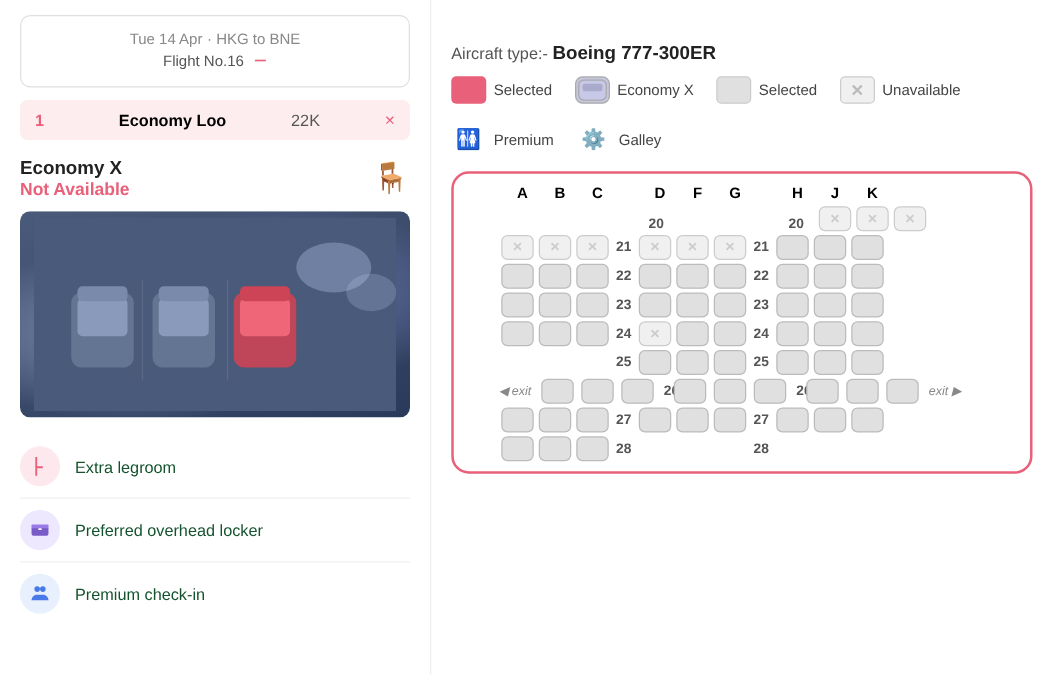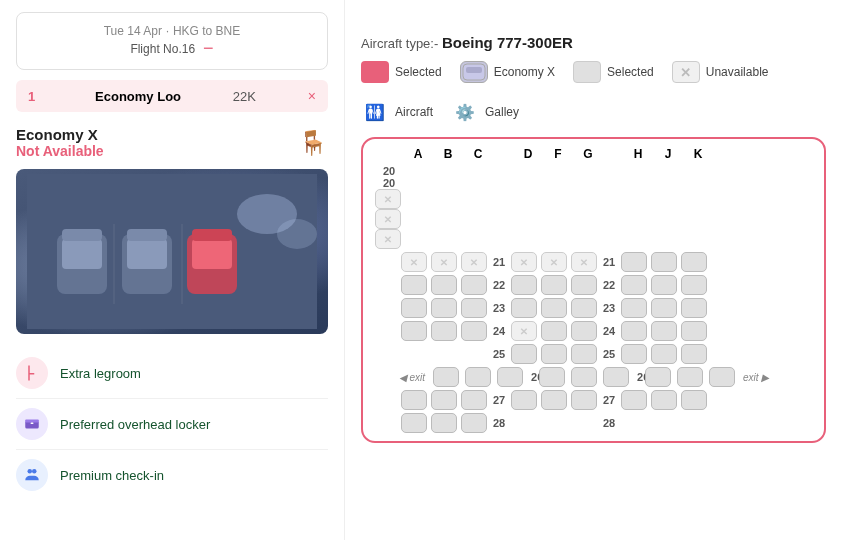--- a/index.html
+++ b/index.html
@@ -188,21 +188,21 @@
       <div class="legend-item">
         <div class="legend-box available"></div>
         <span>Selected</span>
       </div>
       <div class="legend-item">
         <div class="legend-box unavailable">✕</div>
         <span>Unavailable</span>
       </div>
       <div class="legend-item">
         <div class="legend-icon">🚻</div>
-        <span>Aircraft</span>
+        <span>Premium</span>
       </div>
       <div class="legend-item">
         <div class="legend-icon">⚙️</div>
         <span>Galley</span>
       </div>
     </div>
 
     <div class="seat-map-wrapper">
 
       <div style="display:flex; align-items:center; margin-bottom:4px; padding-left: 4px;">
@@ -215,21 +215,21 @@
         <div style="width:30px; text-align:center; font-size:12px; font-weight:bold;">F</div>
         <div style="width:30px; text-align:center; font-size:12px; font-weight:bold;">G</div>
         <div style="width:20px;"></div>
         <div style="width:30px; text-align:center; font-size:12px; font-weight:bold;">H</div>
         <div style="width:30px; text-align:center; font-size:12px; font-weight:bold;">J</div>
         <div style="width:30px; text-align:center; font-size:12px; font-weight:bold;">K</div>
       </div>
 
       <div class="seat-grid">
 
-        <div class="seat-row" style="align-items:flex-start;flex-direction:column;">
+        <div class="seat-row" style="align-items:flex-end;">
           <div style="width:26px; font-size:11px; color:#666; font-weight:bold; text-align:right; padding-right:4px;"></div>
           <div style="width:30px; margin:0 0px;"></div>
           <div style="width:30px; margin:0 0px;"></div>
           <div style="width:30px; margin:0 0px;"></div>
           <div style="width:20px;"></div>
           <div style="width:32px; text-align:center; font-size:11px; font-weight:bold; color:#555;">20</div>
           <div style="width:30px; margin:0 0px;"></div>
           <div style="width:30px; margin:0 0px;"></div>
           <div style="width:20px;"></div>
           <div style="width:32px; text-align:center; font-size:11px; font-weight:bold; color:#555;">20</div>

